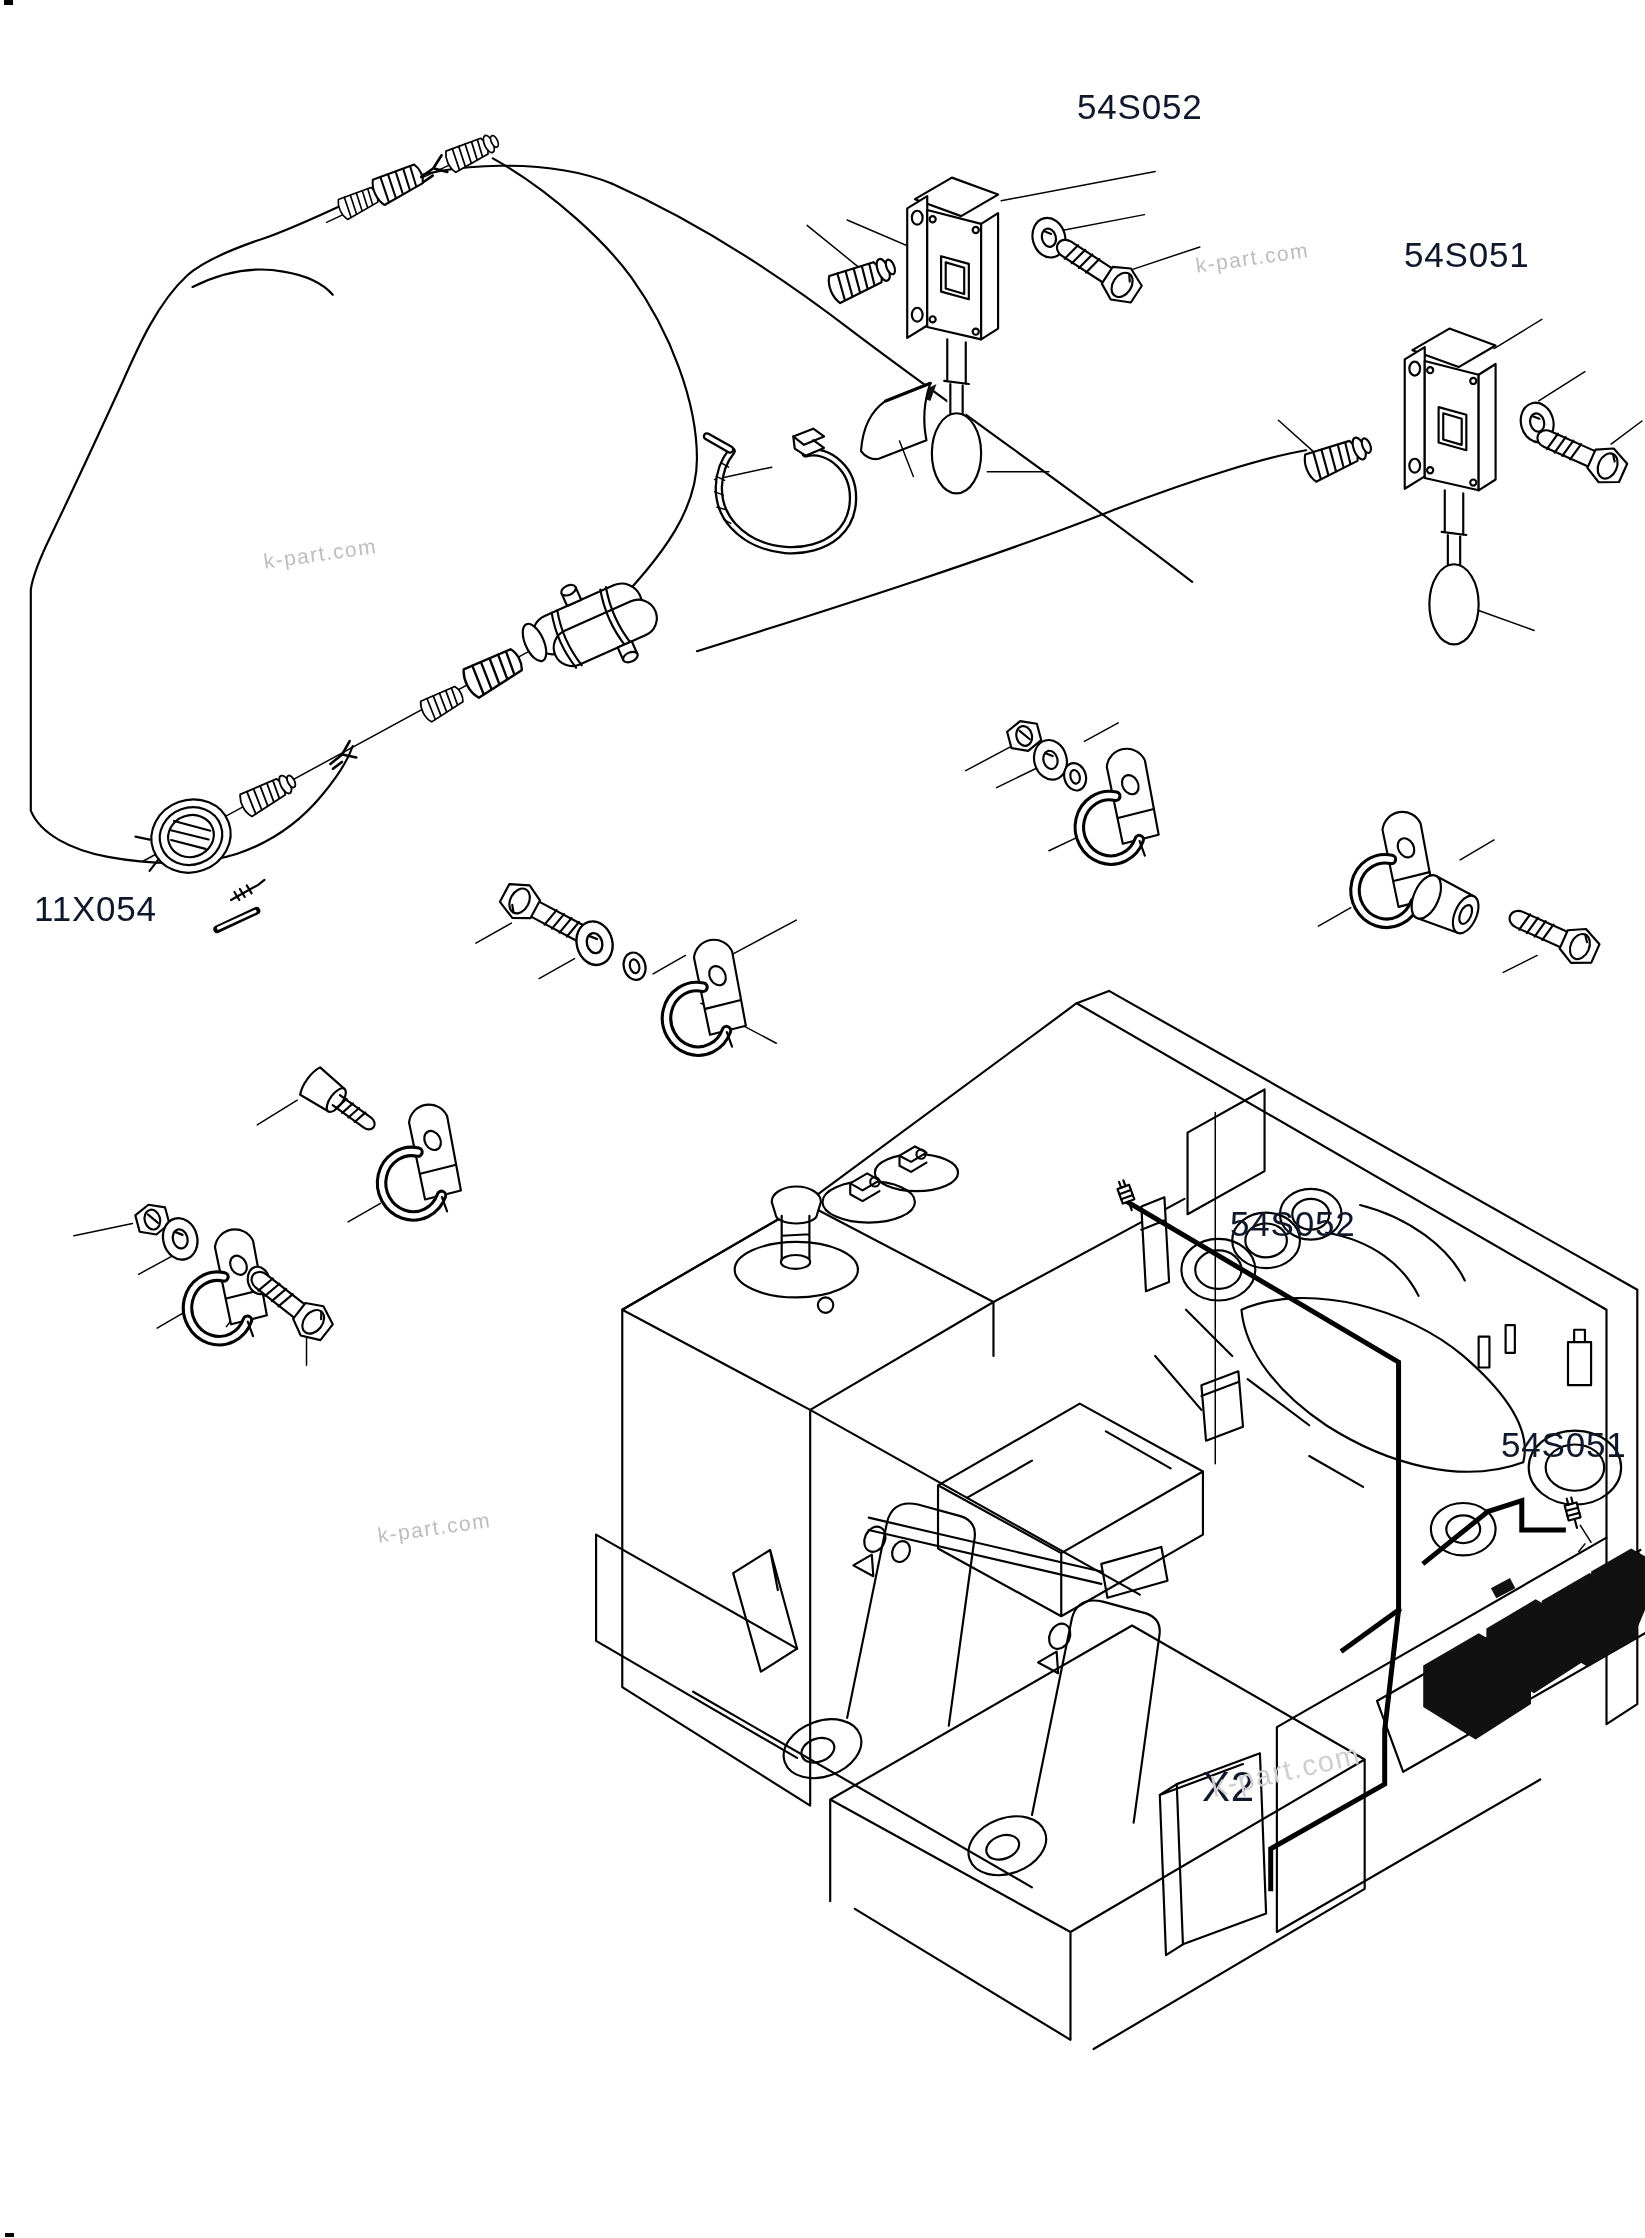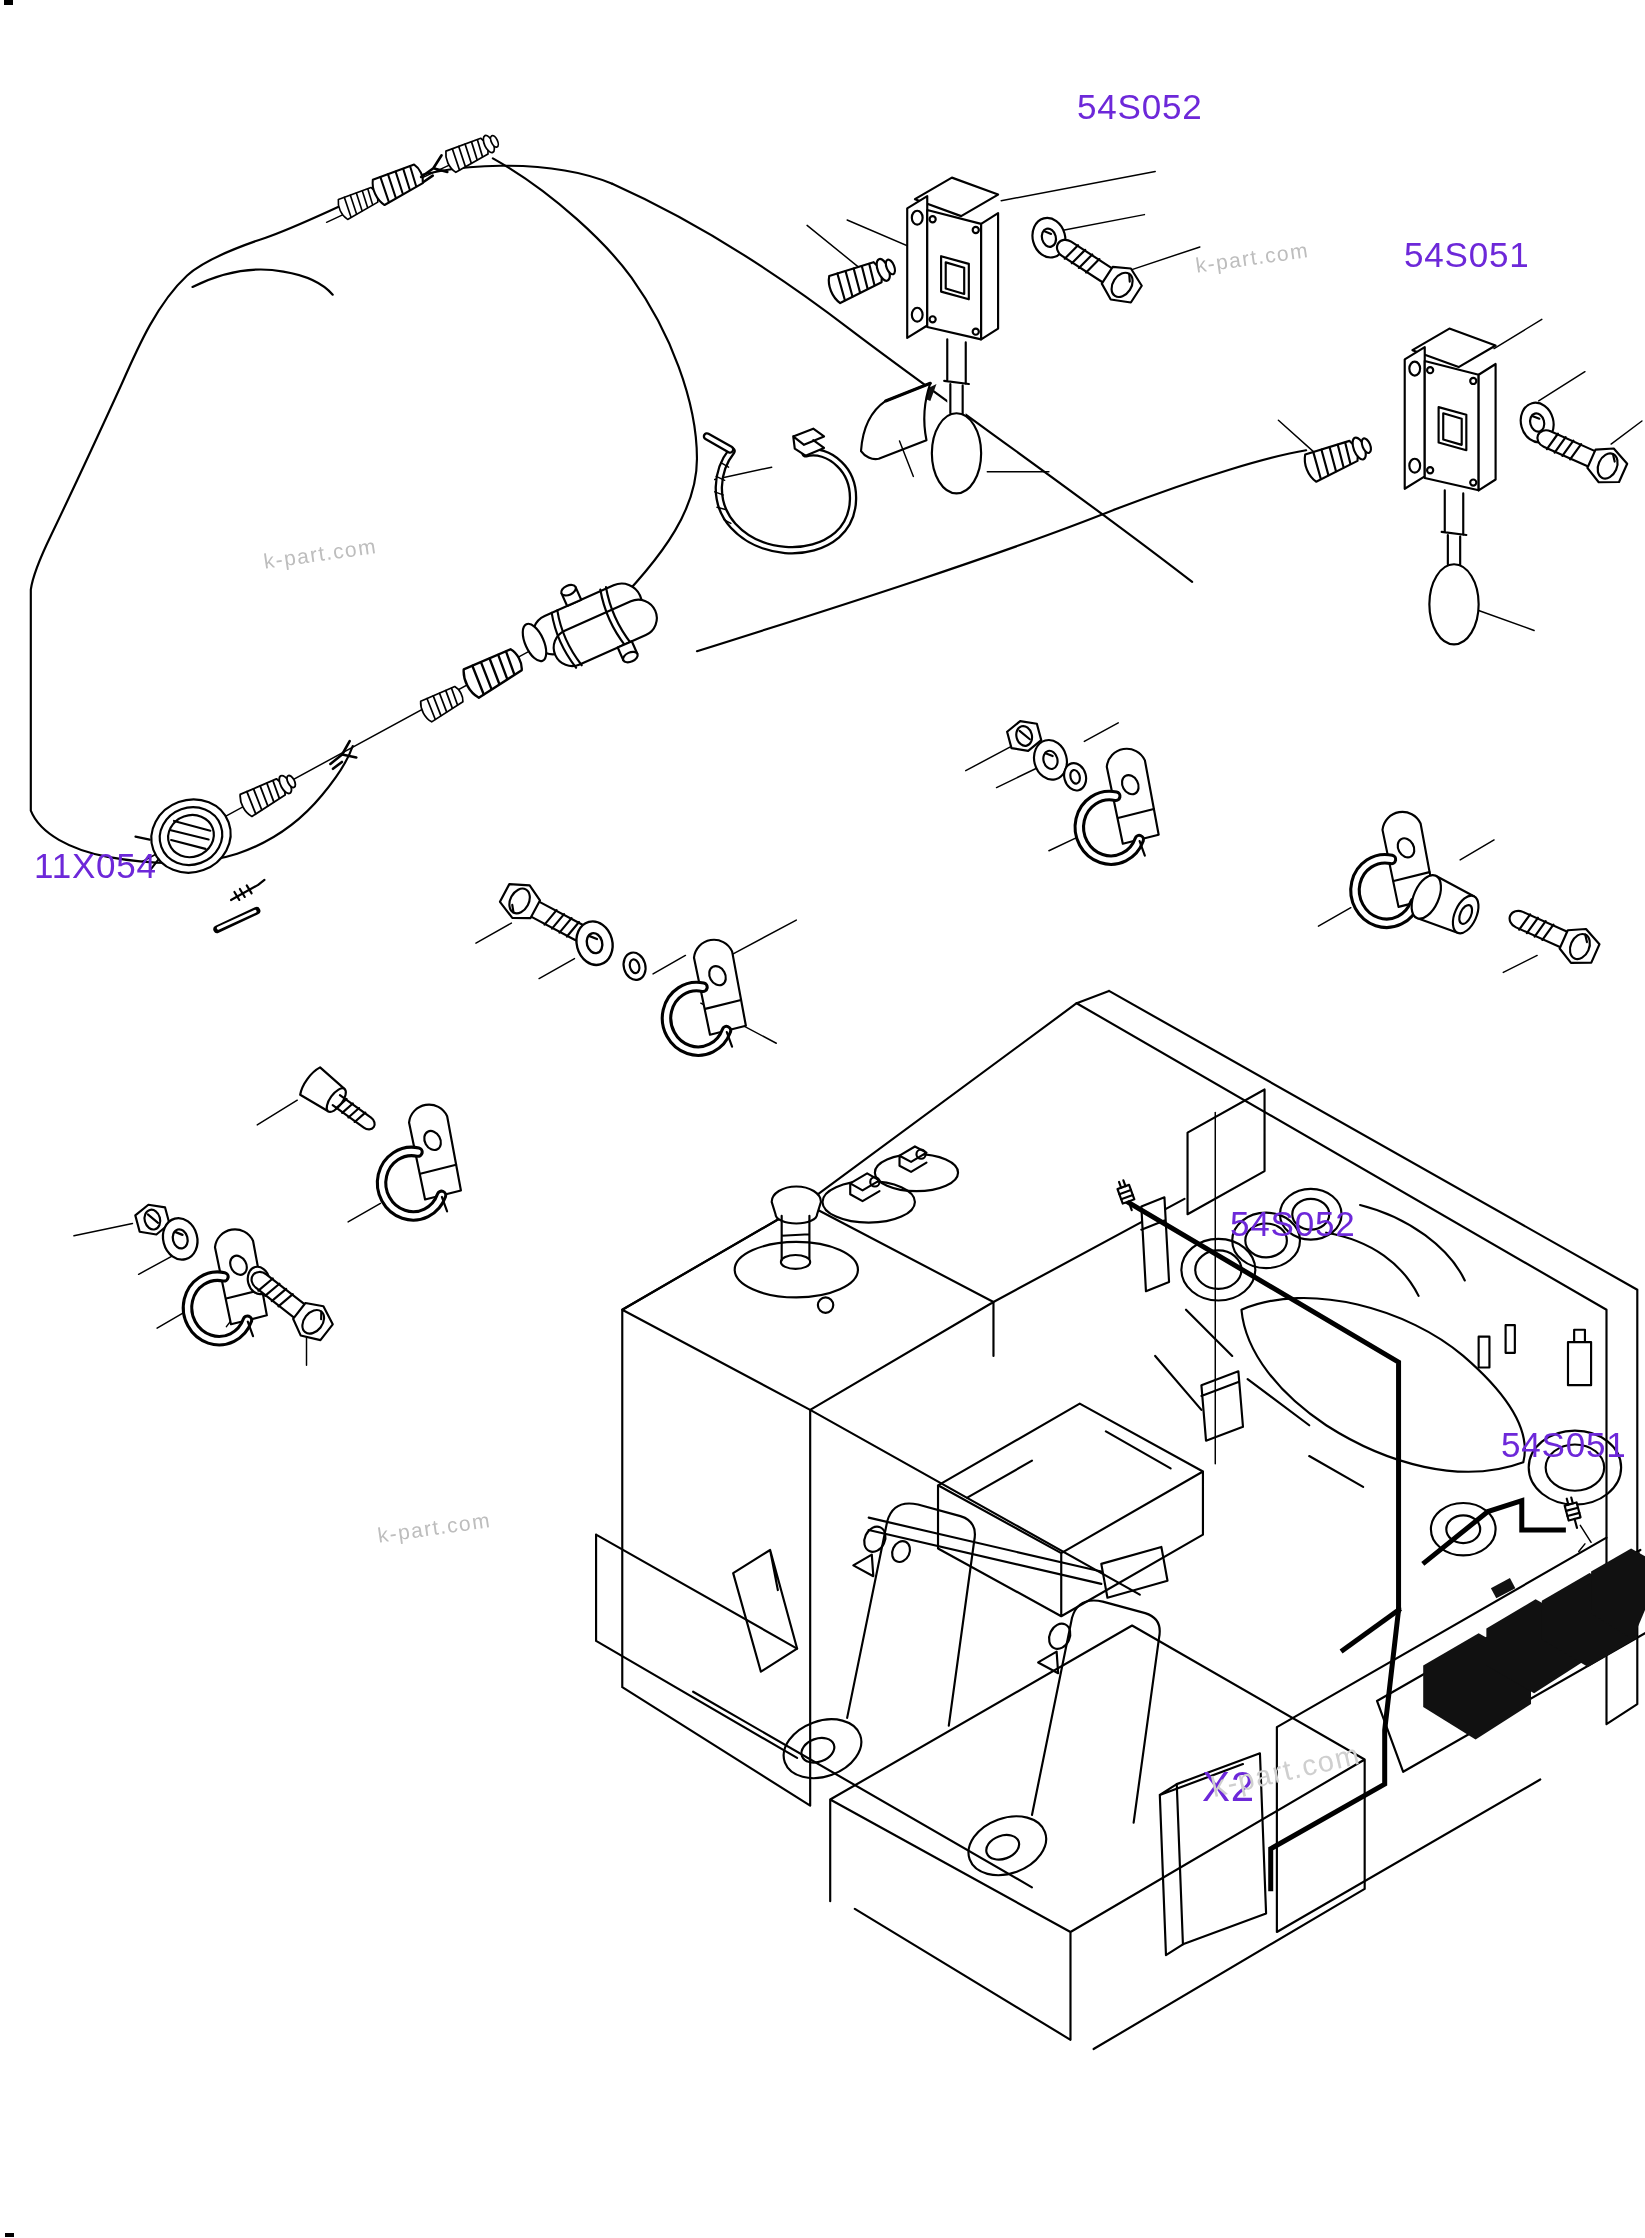--- a/index.html
+++ b/index.html
@@ -6,21 +6,21 @@
   .canvas{position:relative;width:1645px;height:2239px;background:#fff;overflow:hidden;
           font-family:"Liberation Sans", sans-serif;}
   .art{position:absolute;left:0;top:0;}
   svg .s{stroke:#000;stroke-width:2.8;fill:none;stroke-linecap:round;stroke-linejoin:round;}
   svg .t{stroke:#000;stroke-width:1.9;fill:none;stroke-linecap:round;}
   svg .b{stroke:#000;stroke-width:6.5;fill:none;stroke-linecap:square;stroke-linejoin:miter;}
   svg .f{fill:#fff;}
   svg .wline{stroke:#fff;fill:none;stroke-linecap:round;}
   svg .dk{fill:#111;stroke:none;}
   svg .hv{stroke:#000;stroke-width:4;fill:none;stroke-linecap:round;stroke-linejoin:round;}
-  .plabel{position:absolute;font-size:35px;line-height:1;color:#6d28d9;letter-spacing:0.8px;white-space:nowrap;z-index:5;}
+  .plabel{position:absolute;font-size:35px;line-height:1;color:#0f172a;letter-spacing:0.8px;white-space:nowrap;z-index:5;}
   .plabel.xl{font-size:42px;}
   .wm{position:absolute;font-size:21px;color:#bdbdbd;letter-spacing:1.5px;transform:rotate(-8deg);
       transform-origin:left top;white-space:nowrap;z-index:6;}
   .wm.big{font-size:29px;color:#cfcfcf;transform:rotate(-13deg);}
   .corner{position:absolute;background:#000;z-index:7;}
 </style>
 </head>
 <body>
 
 <div class="canvas">
@@ -327,21 +327,21 @@
 
     <g>
       <path class="s" d="M1528,2316 L1636,2276 L1644,2484 L1536,2524 Z"></path>
       <path class="s" d="M1506,2330 L1528,2316 M1506,2330 L1514,2538 L1536,2524 M1506,2330 L1614,2290"></path>
     </g>
   </g>
 </svg>
 
 <div class="plabel" style="left:1077px;top:89px">54S052</div>
 <div class="plabel" style="left:1404px;top:237px">54S051</div>
-<div class="plabel" style="left:34px;top:848px">11X054</div>
+<div class="plabel" style="left:34px;top:891px">11X054</div>
 <div class="plabel" style="left:1230px;top:1206px">54S052</div>
 <div class="plabel" style="left:1501px;top:1427px">54S051</div>
 <div class="plabel xl" style="left:1202px;top:1766px">X2</div>
 
 <div class="wm" style="left:1194px;top:254px">k-part.com</div>
 <div class="wm" style="left:262px;top:550px">k-part.com</div>
 <div class="wm" style="left:376px;top:1524px">k-part.com</div>
 <div class="wm big" style="left:1208px;top:1772px">k-part.com</div>
 
 <div class="corner" style="left:3.9px;top:0;width:9.2px;height:4.6px"></div>

